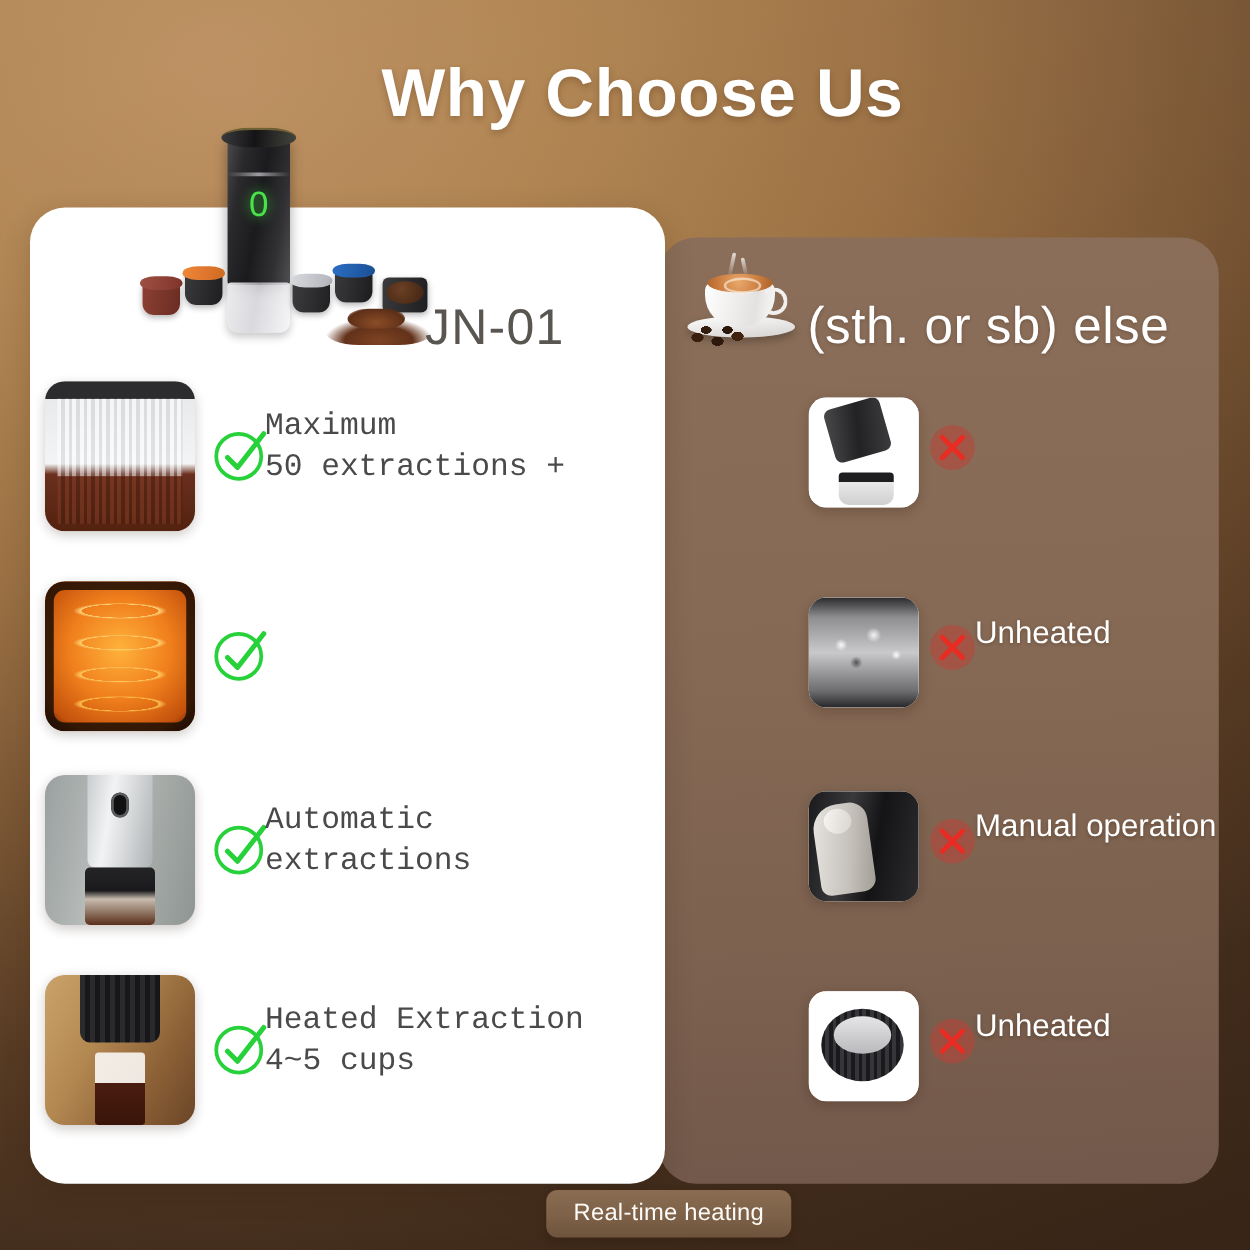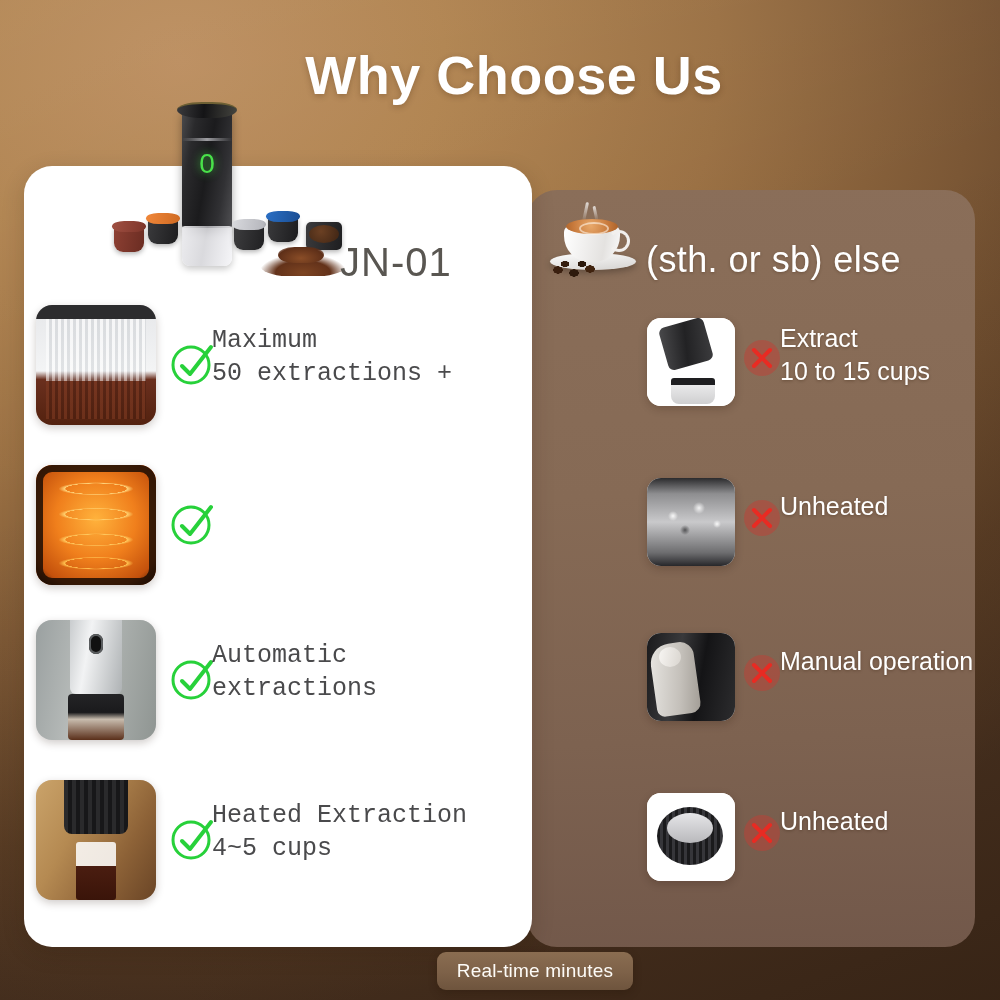--- a/index.html
+++ b/index.html
@@ -40,21 +40,21 @@
 
   
   .hdr-left{position:absolute;left:110px;top:104px;width:420px;height:180px;z-index:6;}
   .hdr-right{position:absolute;left:548px;top:196px;width:420px;height:90px;z-index:6;
     display:flex;align-items:center;gap:6px;}
   .brand-name{
     position:absolute;left:340px;top:208px;z-index:7;
     font-size:40px;color:#595651;letter-spacing:1px;font-weight:400;margin-top:32px;
   }
   .other-name{
-    font-size:36px;color:#ffffff;letter-spacing:.4px;white-space:nowrap;
+    font-size:41px;color:#ffffff;letter-spacing:.4px;white-space:nowrap;
     text-shadow:0 1px 3px rgba(50,28,10,.3);
     margin-top:38px;
   }
 
   
   .hero{position:relative;width:250px;height:175px;}
   .machine{
     position:absolute;left:72px;top:4px;width:50px;height:120px;border-radius:7px 7px 3px 3px;
     background:linear-gradient(100deg,#4c4c4e 0%,#2a2a2c 22%,#1b1b1d 50%,#313134 78%,#505053 100%);
     box-shadow:0 4px 10px rgba(0,0,0,.35);
@@ -283,35 +283,33 @@
 50 extractions +</div>
     <div class="thumb thumb-r">
         <div class="art b1"></div>
       </div>
     <div class="mark mark-no">
       <svg viewBox="0 0 40 40">
           <circle cx="20" cy="20" r="18" fill="rgba(200,60,50,.45)"></circle>
           <path d="M12 12 L28 28 M28 12 L12 28" stroke="#e82b23" stroke-width="4" stroke-linecap="round"></path>
         </svg>
     </div>
-    <div class="txt txt-r">Extract
-10 to 15 cups</div>
   </div>
 
   <div class="row" style="top:460px">
     <div class="thumb thumb-l">
         <div class="art a2"></div>
       </div>
     <div class="mark mark-ok">
       <svg viewBox="0 0 46 46">
           <circle cx="21" cy="23" r="18" fill="none" stroke="#27d13a" stroke-width="3"></circle>
           <path d="M12 24 L20 32 L41 5" fill="none" stroke="#27d13a" stroke-width="4" stroke-linecap="round" stroke-linejoin="round"></path>
         </svg>
     </div>
-    <div class="pill" style="top:492px">Real-time minutes</div>
+    <div class="pill" style="top:492px">Real-time heating</div>
     <div class="thumb thumb-r">
         <div class="art b2"></div>
       </div>
     <div class="mark mark-no">
       <svg viewBox="0 0 40 40">
           <circle cx="20" cy="20" r="18" fill="rgba(200,60,50,.45)"></circle>
           <path d="M12 12 L28 28 M28 12 L12 28" stroke="#e82b23" stroke-width="4" stroke-linecap="round"></path>
         </svg>
     </div>
     <div class="txt txt-r" style="top:30px">Unheated</div>

